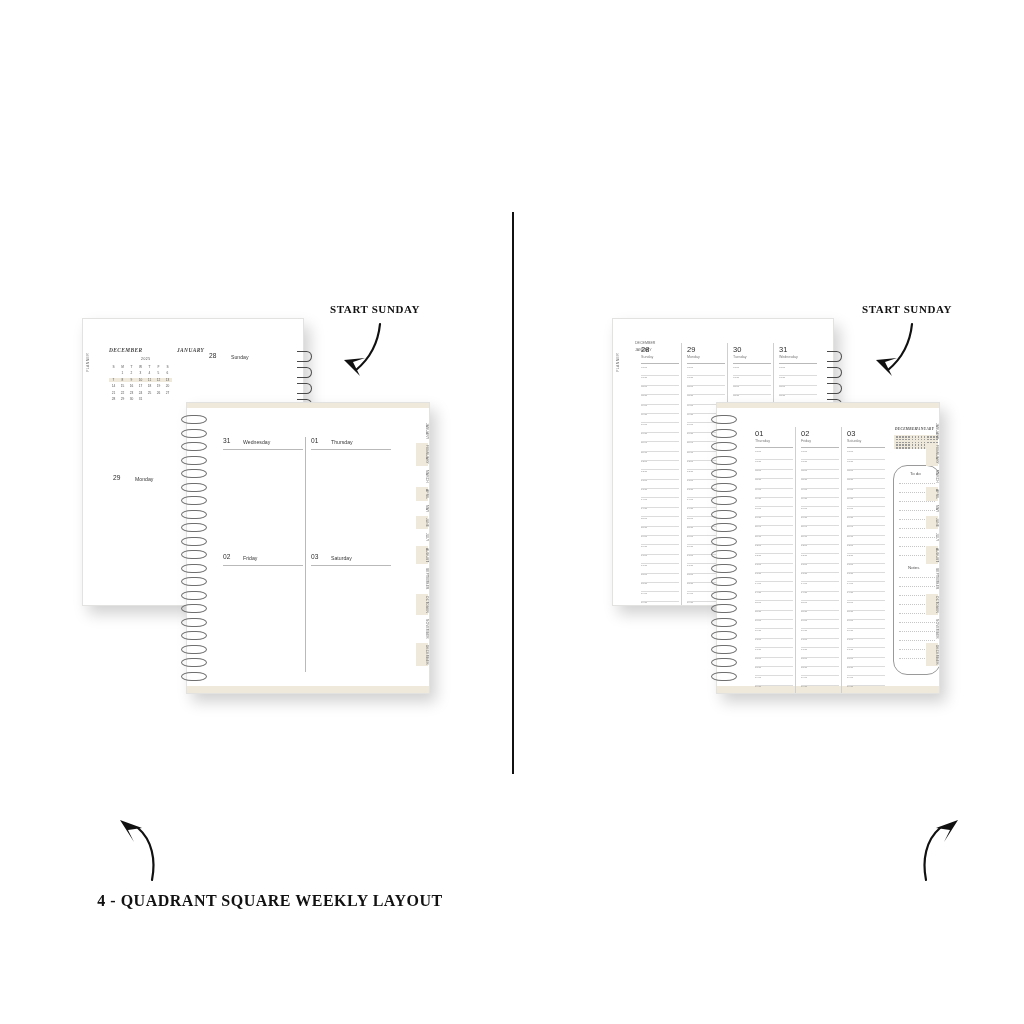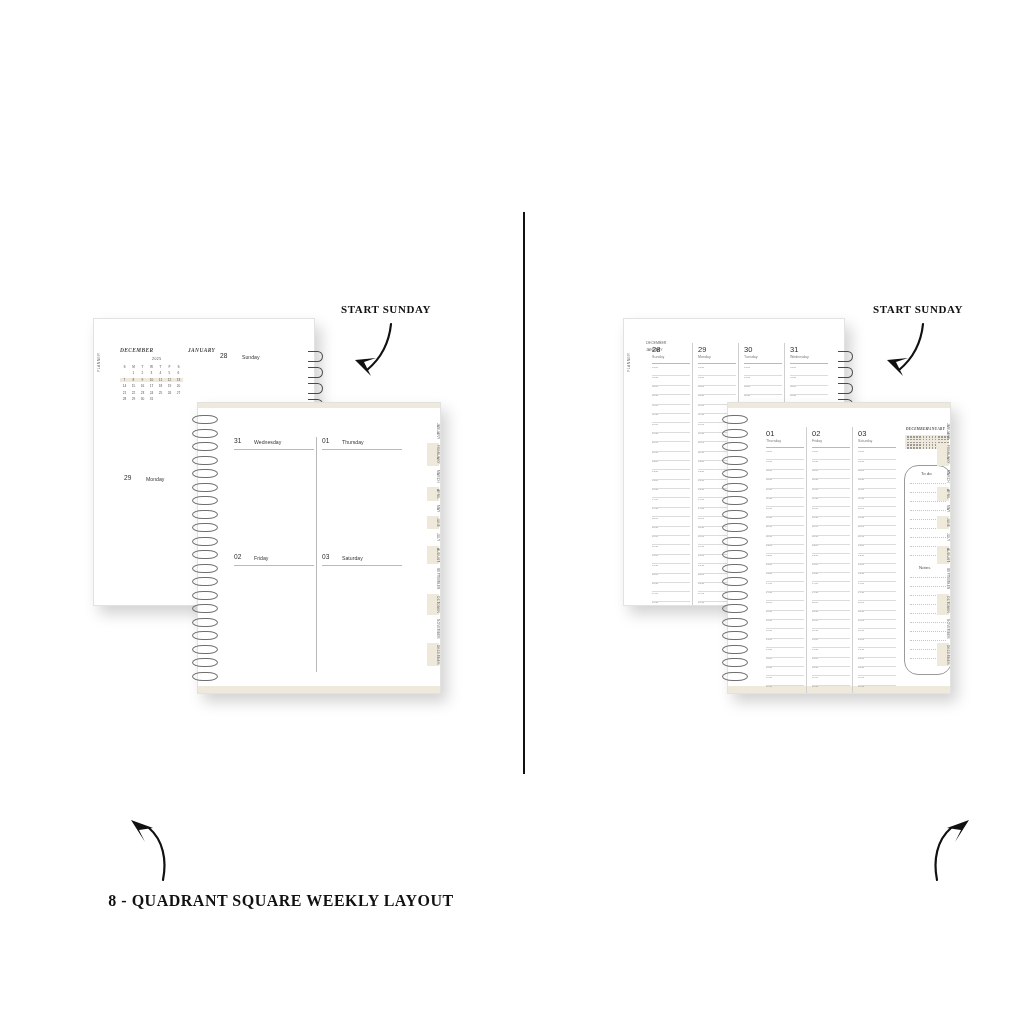--- a/index.html
+++ b/index.html
@@ -12,21 +12,20 @@
     height: 1024px;
     font-family: "Liberation Sans", sans-serif;
     color: #1a1a1a;
     position: relative;
     overflow: hidden;
   }
 
   .stage {
     position: absolute;
     inset: 0;
-    margin-left: 11px;
   }
 
   
   .divider {
     position: absolute;
     left: 512px;
     top: 212px;
     width: 2px;
     height: 562px;
     background: #111;
@@ -393,21 +392,21 @@
         <div class="coil" style="top: 268.5px;"></div>
       </div>
   </div>
 
   <div class="start-label" style="left:330px; top:303px;">START SUNDAY</div>
   <svg class="arrow" style="left:320px; top:318px;" width="70" height="70" viewBox="0 0 70 70">
     <path d="M60 6 C 58 26, 48 42, 36 52" stroke="#111" stroke-width="2.2" fill="none" stroke-linecap="round"></path>
     <path d="M24 42 L 40 58 L 33 44 L 45 40 Z" fill="#111"></path>
   </svg>
 
-  <div class="caption caption-left">8 - QUADRANT SQUARE WEEKLY LAYOUT</div>
+  <div class="caption caption-left">4 - QUADRANT SQUARE WEEKLY LAYOUT</div>
   <svg class="arrow" style="left:108px; top:806px;" width="70" height="80" viewBox="0 0 70 80">
     <path d="M44 74 C 48 54, 44 34, 30 22" stroke="#111" stroke-width="2.2" fill="none" stroke-linecap="round"></path>
     <path d="M12 14 L 34 22 L 20 24 L 26 36 Z" fill="#111"></path>
   </svg>
 
   <div class="book" style="left:612px; top:318px; width:222px; height:288px;">
     <div class="page">
       <div class="side-label" style="left:3px; top:34px;">PLANNER</div>
 
       <div class="tinylabel" style="left:22px; top:22px; font-size:3.6px;">DECEMBER</div>

